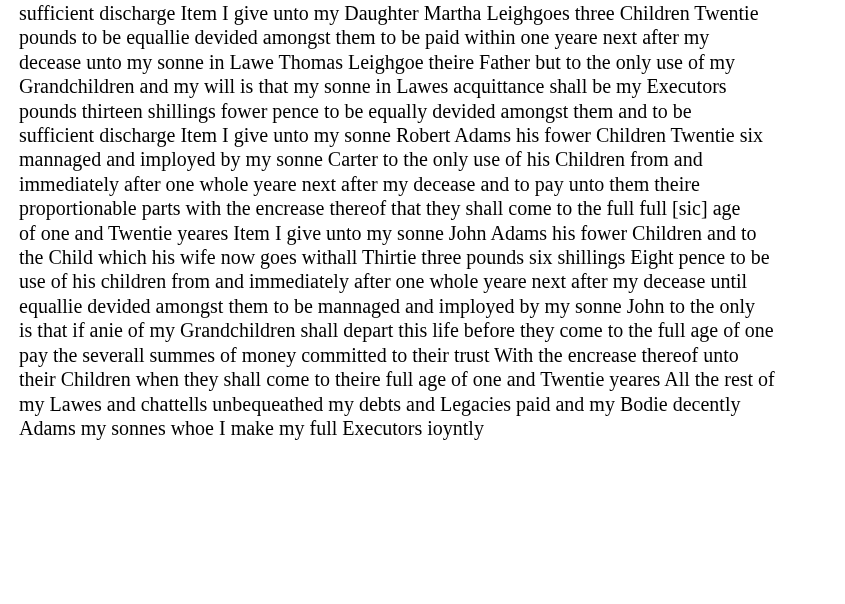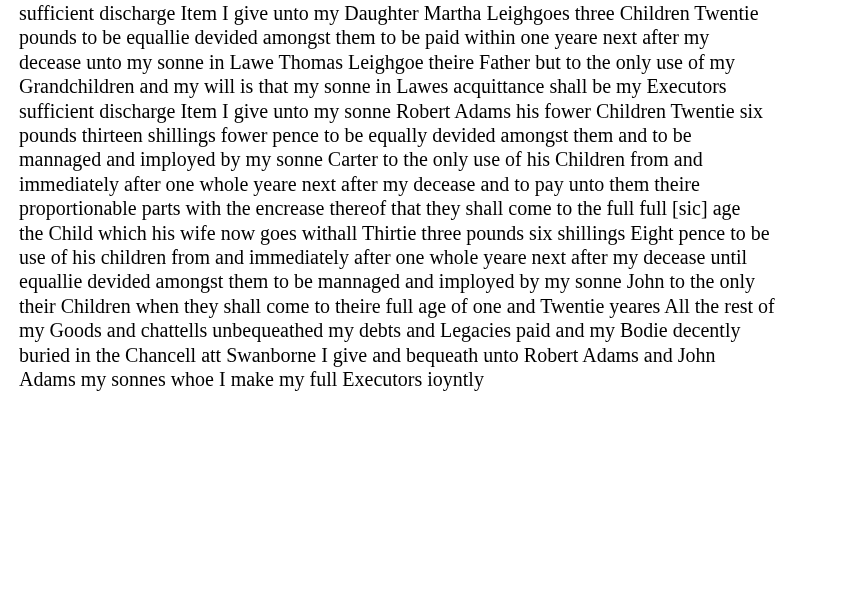--- a/index.html
+++ b/index.html
@@ -28,25 +28,27 @@
     }
   </style>
 </head>
 <body>
 
 <div class="doc">
   <span class="line">sufficient discharge Item I give unto my Daughter Martha Leighgoes three Children Twentie</span>
   <span class="line">pounds to be equallie devided amongst them to be paid within one yeare next after my</span>
   <span class="line">decease unto my sonne in Lawe Thomas Leighgoe theire Father but to the only use of my</span>
   <span class="line">Grandchildren and my will is that my sonne in Lawes acquittance shall be my Executors</span>
+  <span class="line">pounds thirteen shillings fower pence to be equally devided amongst them and to be</span>
   <span class="line">sufficient discharge Item I give unto my sonne Robert Adams his fower Children Twentie six</span>
-  <span class="line">pounds thirteen shillings fower pence to be equally devided amongst them and to be</span>
   <span class="line">mannaged and imployed by my sonne Carter to the only use of his Children from and</span>
   <span class="line">immediately after one whole yeare next after my decease and to pay unto them theire</span>
   <span class="line">proportionable parts with the encrease thereof that they shall come to the full full [sic] age</span>
+  <span class="line">of one and Twentie yeares Item I give unto my sonne John Adams his fower Children and to</span>
   <span class="line">the Child which his wife now goes withall Thirtie three pounds six shillings Eight pence to be</span>
   <span class="line">use of his children from and immediately after one whole yeare next after my decease until</span>
   <span class="line">equallie devided amongst them to be mannaged and imployed by my sonne John to the only</span>
+  <span class="line">is that if anie of my Grandchildren shall depart this life before they come to the full age of one</span>
+  <span class="line">pay the severall summes of money committed to their trust With the encrease thereof unto</span>
   <span class="line">their Children when they shall come to theire full age of one and Twentie yeares All the rest of</span>
-  <span class="line">my Goods and chattells unbequeathed my debts and Legacies paid and my Bodie decently</span>
-  <span class="line">buried in the Chancell att Swanborne I give and bequeath unto Robert Adams and John</span>
+  <span class="line">my Lawes and chattells unbequeathed my debts and Legacies paid and my Bodie decently</span>
   <span class="line">Adams my sonnes whoe I make my full Executors ioyntly</span>
 </div>
 
 </body></html>

